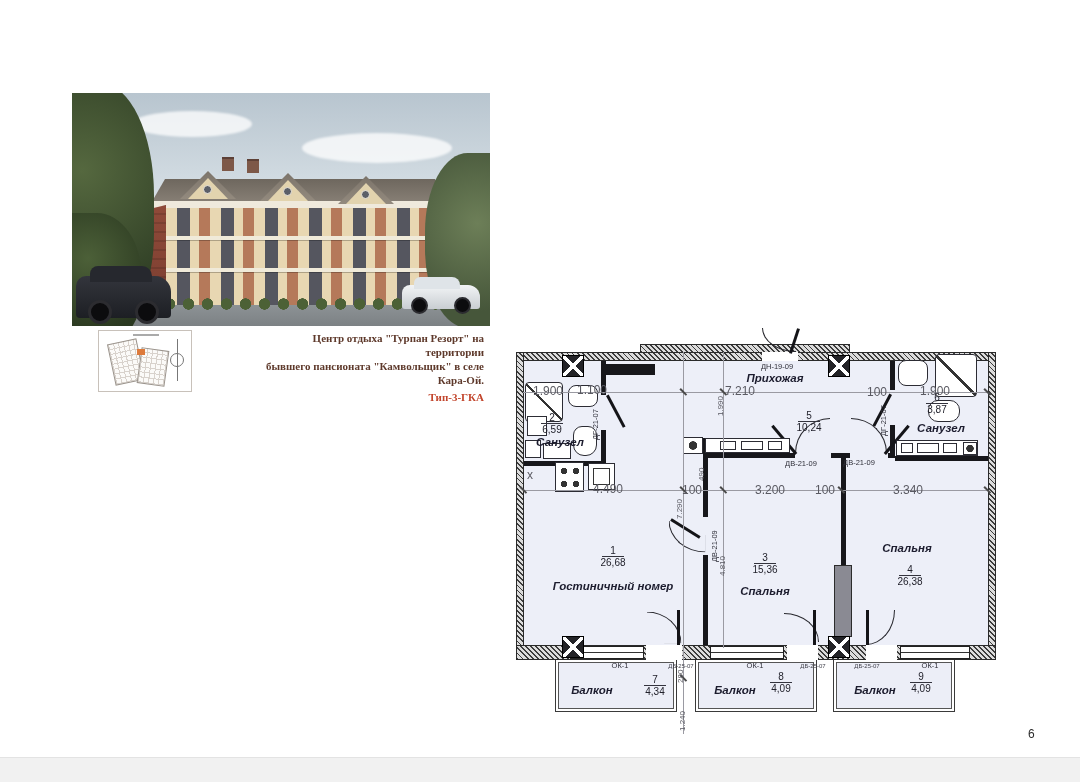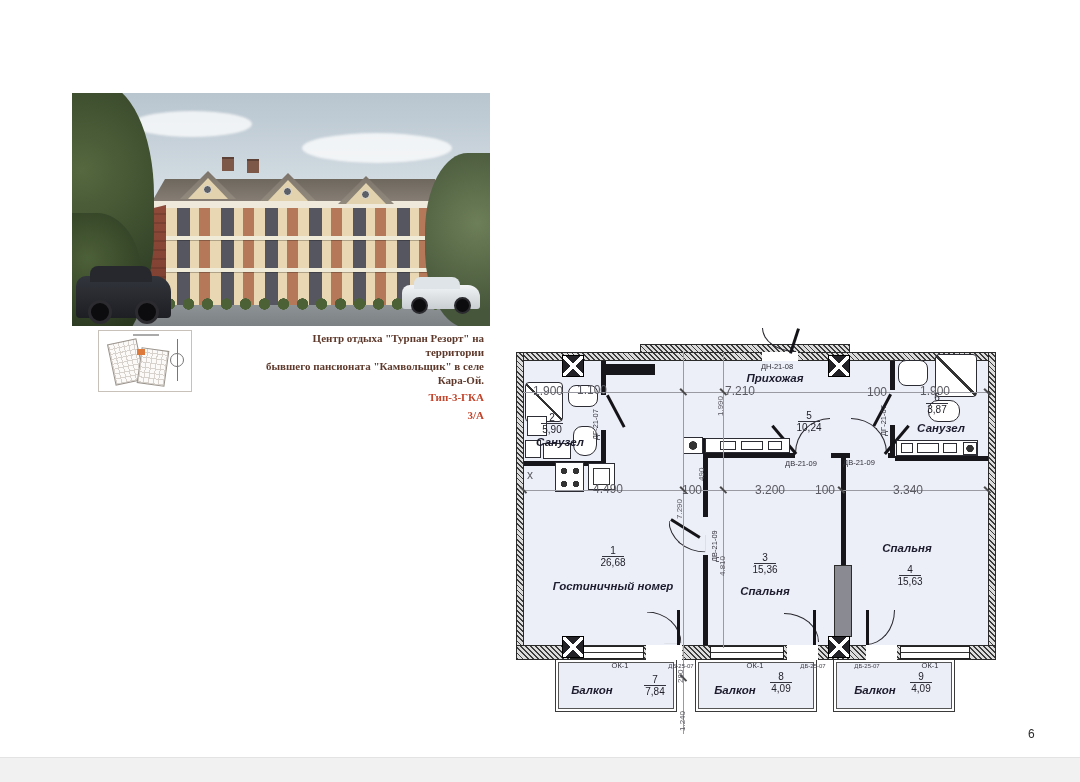--- a/index.html
+++ b/index.html
@@ -148,21 +148,20 @@
     <div class="abs tb" style="left:40px;top:18px;width:28px;height:36px;transform:rotate(8deg);"></div>
     <div class="abs torange" style="left:38px;top:18px;width:8px;height:6px;"></div>
     <div class="abs narrow"></div>
     <div class="abs ncirc"></div>
   </div>
 
   <div class="abs caption">
     <div>Центр отдыха "Турпан Резорт" на территории</div>
     <div>бывшего пансионата "Камвольщик" в селе Кара-Ой.</div>
     <div class="red">Тип-3-ГКА</div>
-    <div class="red">3/А</div>
   </div>
 
   <div class="abs plan">
 
     <div class="abs roombg" style="left:9px;top:21px;width:464px;height:284px;"></div>
 
     <div class="abs wall" style="left:125px;top:4px;width:210px;height:9px;"></div>
     <div class="abs wall" style="left:1px;top:12px;width:480px;height:9px;"></div>
     <div class="abs wall" style="left:1px;top:12px;width:8px;height:296px;"></div>
     <div class="abs wall" style="left:473px;top:12px;width:8px;height:296px;"></div>
@@ -276,61 +275,61 @@
     <div class="abs dim" style="left:78px;top:142px;">4.490</div>
     <div class="abs dim" style="left:167px;top:143px;">100</div>
     <div class="abs dim" style="left:240px;top:143px;">3.200</div>
     <div class="abs dim" style="left:300px;top:143px;">100</div>
     <div class="abs dim" style="left:378px;top:143px;">3.340</div>
     <div class="abs vdim" style="left:160px;top:179px;">7.290</div>
     <div class="abs vdim" style="left:203px;top:236px;">4.810</div>
     <div class="abs vdim" style="left:161px;top:343px;">280</div>
     <div class="abs vdim" style="left:163px;top:391px;">1.240</div>
 
-    <div class="abs dlabel" style="left:232px;top:22px;width:60px;">ДН-21-08</div>
+    <div class="abs dlabel" style="left:232px;top:22px;width:60px;">ДН-19-09</div>
     <div class="abs vlabel" style="left:76px;top:100px;">ДГ-21-07</div>
     <div class="abs vlabel" style="left:364px;top:96px;">ДГ-21-07</div>
     <div class="abs dlabel" style="left:256px;top:119px;width:60px;">ДВ-21-09</div>
     <div class="abs dlabel" style="left:314px;top:118px;width:60px;">ДВ-21-09</div>
     <div class="abs vlabel" style="left:195px;top:222px;">ДВ-21-09</div>
     <div class="abs dlabel" style="left:80px;top:321px;width:50px;">ОК-1</div>
     <div class="abs dlabel" style="left:215px;top:321px;width:50px;">ОК-1</div>
     <div class="abs dlabel" style="left:390px;top:321px;width:50px;">ОК-1</div>
     <div class="abs dlabel tiny" style="left:146px;top:323px;width:40px;">ДБ-25-07</div>
     <div class="abs dlabel tiny" style="left:278px;top:323px;width:40px;">ДБ-25-07</div>
     <div class="abs dlabel tiny" style="left:332px;top:323px;width:40px;">ДБ-25-07</div>
 
 
     <div class="abs rlbl" style="left:15px;top:72px;width:44px;">
       <span class="n">2</span><br>
-      <span>5,90</span>
+      <span>6,59</span>
     </div>
     <div class="abs rlbl" style="left:272px;top:70px;width:44px;">
       <span class="n">5</span><br>
       <span>10,24</span>
     </div>
     <div class="abs rlbl" style="left:400px;top:52px;width:44px;">
       <span class="n">6</span><br>
       <span>3,87</span>
     </div>
     <div class="abs rlbl" style="left:73px;top:205px;width:50px;">
       <span class="n">1</span><br>
       <span>26,68</span>
     </div>
     <div class="abs rlbl" style="left:225px;top:212px;width:50px;">
       <span class="n">3</span><br>
       <span>15,36</span>
     </div>
     <div class="abs rlbl" style="left:370px;top:224px;width:50px;">
       <span class="n">4</span><br>
-      <span>15,63</span>
+      <span>26,38</span>
     </div>
     <div class="abs rlbl" style="left:116px;top:334px;width:48px;">
       <span class="n">7</span><br>
-      <span>7,84</span>
+      <span>4,34</span>
     </div>
     <div class="abs rlbl" style="left:242px;top:331px;width:48px;">
       <span class="n">8</span><br>
       <span>4,09</span>
     </div>
     <div class="abs rlbl" style="left:382px;top:331px;width:48px;">
       <span class="n">9</span><br>
       <span>4,09</span>
     </div>
 

